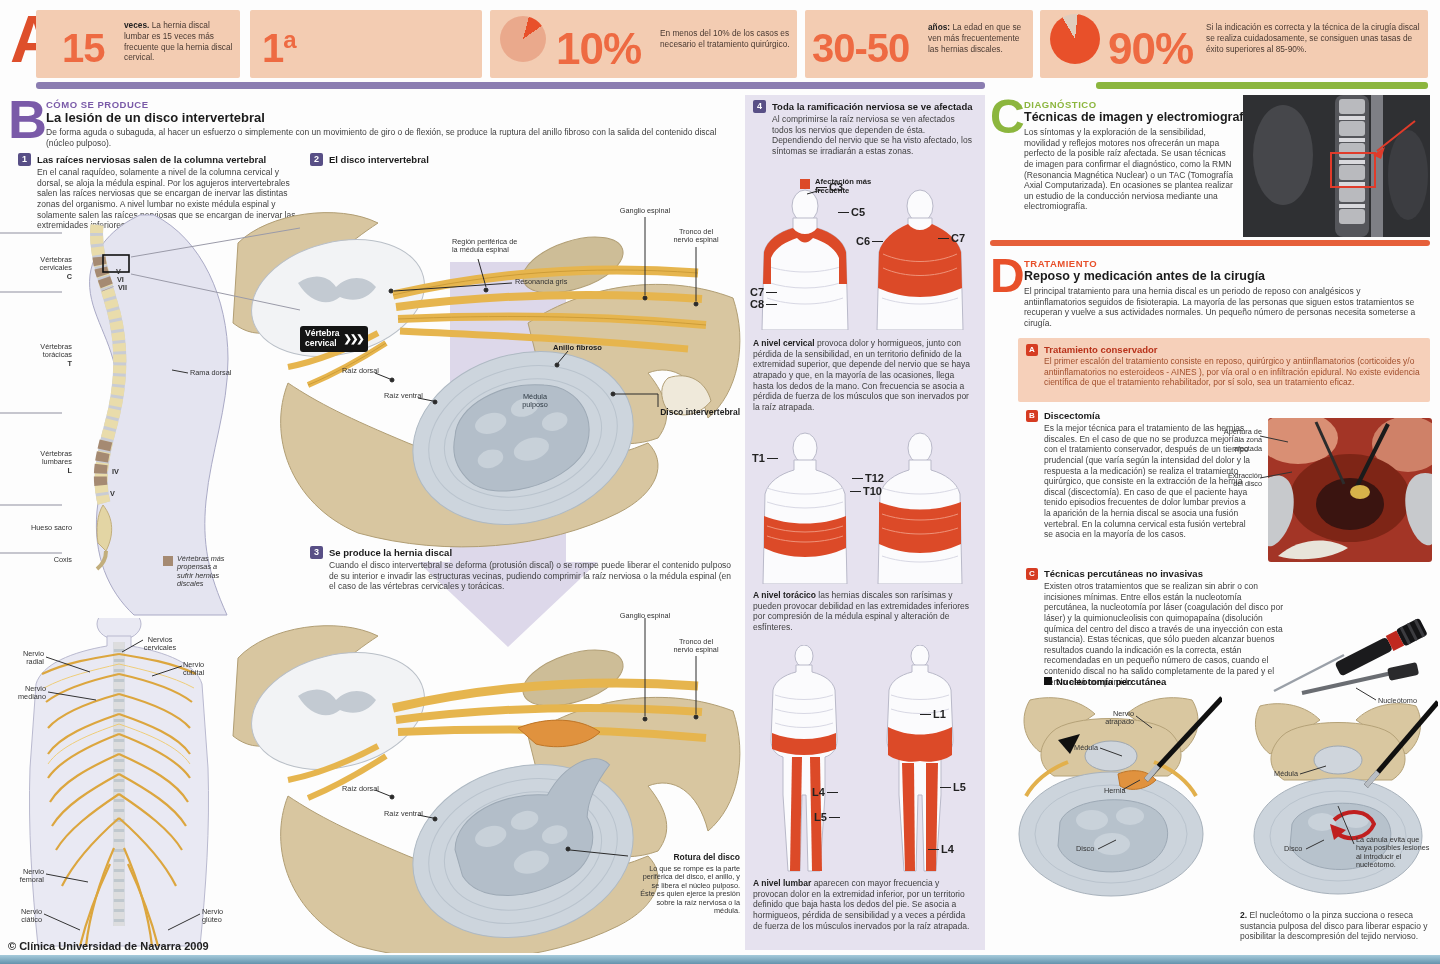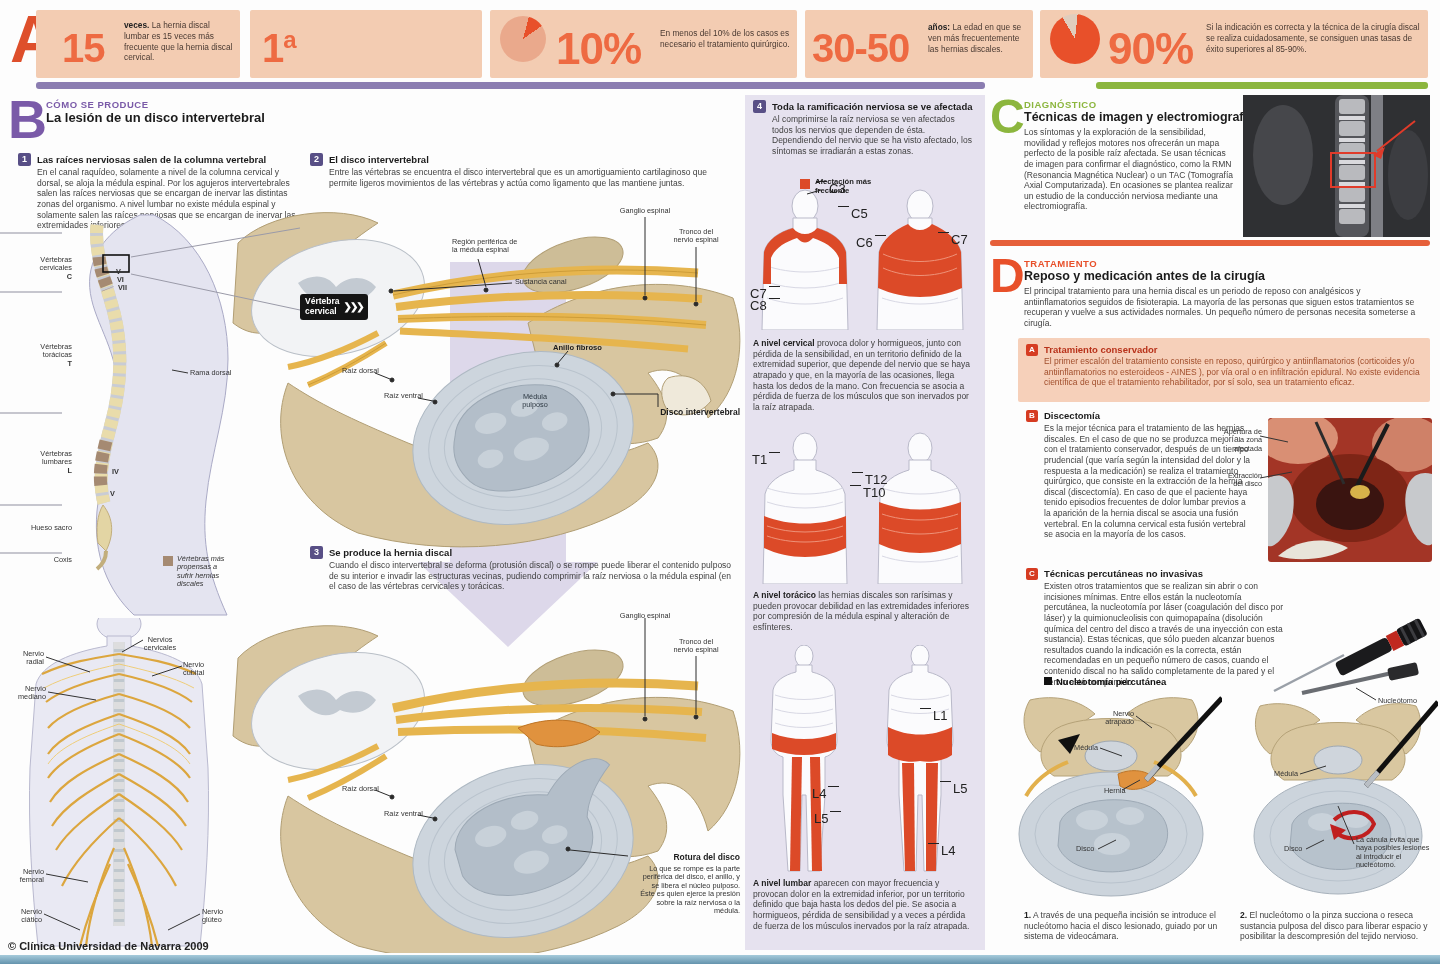--- a/index.html
+++ b/index.html
@@ -17,21 +17,21 @@
   .stattxt{font-size:8.3px;line-height:1.3;color:#4a3a32;}
   .seclet{font-weight:bold;line-height:1;}
   .kicker{font-size:9.5px;font-weight:bold;letter-spacing:.5px;}
   .sectitle{font-size:13px;font-weight:bold;color:#1b1b1b;}
   .numsq{width:13px;height:13px;background:#584f86;color:#fff;font-size:9px;font-weight:bold;
          text-align:center;line-height:13px;border-radius:2px;}
   .steptitle{font-size:9.5px;font-weight:bold;color:#1b1b1b;}
   .pie{border-radius:50%;}
   .badge{width:12px;height:12px;background:#d63c22;color:#fff;font-size:8px;font-weight:bold;
          text-align:center;line-height:12px;border-radius:2px;}
-  .tick,.tick-r{font-size:13px;font-weight:normal;color:#222;white-space:nowrap;display:flex;align-items:flex-start;gap:2px;}
+  .tick,.tick-r{font-size:11px;font-weight:bold;color:#222;white-space:nowrap;display:flex;align-items:center;gap:2px;}
   .tick::before{content:"";display:inline-block;width:11px;height:1px;background:#222;}
   .tick-r::after{content:"";display:inline-block;width:11px;height:1px;background:#222;}
   .vbadge{background:#141414;color:#fff;border-radius:3px;padding:3px 5px;font-size:8.5px;
           font-weight:bold;line-height:1.15;display:flex;align-items:center;gap:4px;}
   .chev{color:#fff;font-size:10px;letter-spacing:-2px;font-weight:bold;}
   svg{display:block;}
 </style>
 </head>
 <body>
 
@@ -66,28 +66,28 @@
   <div class="abs pie" style="left:1050px;top:14px;width:50px;height:50px;background:conic-gradient(from -30deg,#e0cdbd 0 36deg,#e8502a 36deg 360deg);"></div>
   <div class="abs bignum" style="left:1108px;top:24px;font-size:44px;">90%</div>
   <p class="abs stattxt" style="left:1206px;top:22px;width:216px;margin:0;"><span>Si la indicación es correcta y la técnica de la cirugía discal se realiza cuidadosamente, se consiguen unas tasas de éxito superiores al 85-90%.</span></p>
 
   <div class="abs" style="left:36px;top:82px;width:949px;height:7px;background:#8b7db1;border-radius:3px;"></div>
   <div class="abs" style="left:1096px;top:82px;width:332px;height:7px;background:#8cb63e;border-radius:3px;"></div>
 
   <div class="abs seclet" style="left:8px;top:92px;font-size:54px;color:#7a5aa8;">B</div>
   <div class="abs kicker" style="left:46px;top:99px;color:#7a5aa8;">CÓMO SE PRODUCE</div>
   <div class="abs sectitle" style="left:46px;top:110px;">La lesión de un disco intervertebral</div>
+  <p class="abs t" style="left:46px;top:127px;width:692px;margin:0;">De forma aguda o subaguda, al hacer un esfuerzo o simplemente con un movimiento de giro o de flexión, se produce la ruptura del anillo fibroso con la salida del contenido discal (núcleo pulposo).</p>
 
   <div class="abs numsq" style="left:18px;top:153px;">1</div>
   <div class="abs steptitle" style="left:37px;top:154px;">Las raíces nerviosas salen de la columna vertebral</div>
   <p class="abs t" style="left:37px;top:167px;width:262px;margin:0;">En el canal raquídeo, solamente a nivel de la columna cervical y dorsal, se aloja la médula espinal. Por los agujeros intervertebrales salen las raíces nerviosas que se encargan de inervar las distintas zonas del organismo. A nivel lumbar no existe médula espinal y solamente salen las raíces nerviosas que se encargan de inervar las extremidades inferiores.</p>
 
   <div class="abs numsq" style="left:310px;top:153px;">2</div>
   <div class="abs steptitle" style="left:329px;top:154px;">El disco intervertebral</div>
-  <p class="abs t" style="left:329px;top:167px;width:406px;margin:0;">Entre las vértebras se encuentra el disco intervertebral que es un amortiguamiento cartilaginoso que permite ligeros movimientos de las vértebras y actúa como ligamento que las mantiene juntas.</p>
 
   <div class="abs numsq" style="left:310px;top:546px;">3</div>
   <div class="abs steptitle" style="left:329px;top:547px;">Se produce la hernia discal</div>
   <p class="abs t" style="left:329px;top:560px;width:406px;margin:0;">Cuando el disco intervertebral se deforma (protusión discal) o se rompe puede liberar el contenido pulposo de su interior e invadir las estructuras vecinas, pudiendo comprimir la raíz nerviosa o la médula espinal (en el caso de las vértebras cervicales y torácicas.</p>
 
   <svg class="abs" style="left:2px;top:213px;" width="235" height="405" viewBox="0 0 235 405">
     <path d="M138,2 C112,14 92,34 88,62 C84,96 108,122 114,160 C120,200 100,248 95,298 C91,342 106,378 132,402 L225,402 C206,360 200,330 204,288 C209,238 226,196 226,146 C226,86 200,26 152,2 Z" fill="#e4e4f0" stroke="#aaaac6" stroke-width="1"></path>
     <path d="M95,12 C92,40 104,70 112,100 C122,140 118,180 108,215 C100,245 96,268 102,290" stroke="#c9ccd4" stroke-width="13" fill="none"></path>
     <path d="M95,12 C92,40 104,70 112,100 C122,140 118,180 108,215 C100,245 96,268 102,290" stroke="#e9dcab" stroke-width="13" fill="none" stroke-dasharray="8 3"></path>
     <path d="M97,44 C98,56 102,66 106,76" stroke="#a58a72" stroke-width="13" fill="none" stroke-dasharray="8 3"></path>
@@ -200,24 +200,24 @@
       <line x1="387" y1="191" x2="430" y2="191" fill="none"></line>
         <line x1="430" y1="191" x2="430" y2="204" fill="none"></line>
         <circle cx="385" cy="191" r="2"></circle>
       <line x1="147" y1="170" x2="162" y2="176" fill="none"></line>
         <circle cx="164" cy="177" r="2"></circle>
       <line x1="190" y1="195" x2="205" y2="198" fill="none"></line>
         <circle cx="207" cy="199" r="2"></circle>
     </g>
   </svg>
   <div class="abs lbl" style="left:452px;top:238px;width:66px;">Región periférica de la médula espinal</div>
-  <div class="abs lbl" style="left:515px;top:278px;">Sustancia canal</div>
+  <div class="abs lbl" style="left:515px;top:278px;">Resonancia gris</div>
   <div class="abs lbl ce" style="left:616px;top:207px;width:58px;">Ganglio espinal</div>
   <div class="abs lbl ce" style="left:668px;top:228px;width:56px;">Tronco del nervio espinal</div>
-  <div class="abs vbadge" style="left:300px;top:294px;">
+  <div class="abs vbadge" style="left:300px;top:326px;">
     <span><span>Vértebra</span><br><span>cervical</span></span>
     <span class="chev">❯❯❯</span>
   </div>
   <div class="abs lbl" style="left:342px;top:367px;">Raíz dorsal</div>
   <div class="abs lbl" style="left:384px;top:392px;">Raíz ventral</div>
   <div class="abs lbl ce" style="left:512px;top:393px;width:46px;color:#2f3a44;">Médula pulposo</div>
   <div class="abs lblb" style="left:553px;top:344px;">Anillo fibroso</div>
   <div class="abs lblb ra" style="left:652px;top:408px;width:88px;font-size:8.5px;">Disco intervertebral</div>
 
   <svg class="abs" style="left:228px;top:598px;" width="520" height="355" viewBox="0 0 520 355">
@@ -511,21 +511,20 @@
       <ellipse cx="118" cy="120" rx="13" ry="8" fill="#c9d2da"></ellipse>
     <line x1="200" y1="2" x2="128" y2="86" stroke="#101010" stroke-width="5"></line>
     <line x1="140" y1="72" x2="128" y2="86" stroke="#b9bec4" stroke-width="5"></line>
     <path d="M96,120 C110,108 130,110 136,124 C130,138 112,142 100,134" fill="none" stroke="#c01f1f" stroke-width="4"></path>
     <path d="M96,140 L92,124 L108,130 Z" fill="#c01f1f"></path>
   </svg>
   <div class="abs lbl ra" style="left:1262px;top:770px;width:36px;">Médula</div>
   <div class="abs lbl" style="left:1284px;top:845px;">Disco</div>
   <p class="abs lbl" style="left:1356px;top:836px;width:74px;margin:0;">La cánula evita que haya posibles lesiones al introducir el nucleótomo.</p>
 
-  <p class="abs t" style="left:1024px;top:910px;width:196px;margin:0;"><b>1.</b> <span>A través de una pequeña incisión se introduce el nucleótomo hacia el disco lesionado, guiado por un sistema de videocámara.</span></p>
   <p class="abs t" style="left:1240px;top:910px;width:192px;margin:0;"><b>2.</b> <span>El nucleótomo o la pinza succiona o reseca sustancia pulposa del disco para liberar espacio y posibilitar la descompresión del tejido nervioso.</span></p>
 
   <svg class="abs" style="left:0;top:0;pointer-events:none;" width="1440" height="964" viewBox="0 0 1440 964">
     <g stroke="#8f8f9f" stroke-width="1">
       <line x1="0" y1="233" x2="62" y2="233"></line>
         <line x1="0" y1="292" x2="62" y2="292"></line>
       <line x1="0" y1="413" x2="62" y2="413"></line>
         <line x1="0" y1="505" x2="62" y2="505"></line>
       <line x1="0" y1="553" x2="62" y2="553"></line>
     </g>

